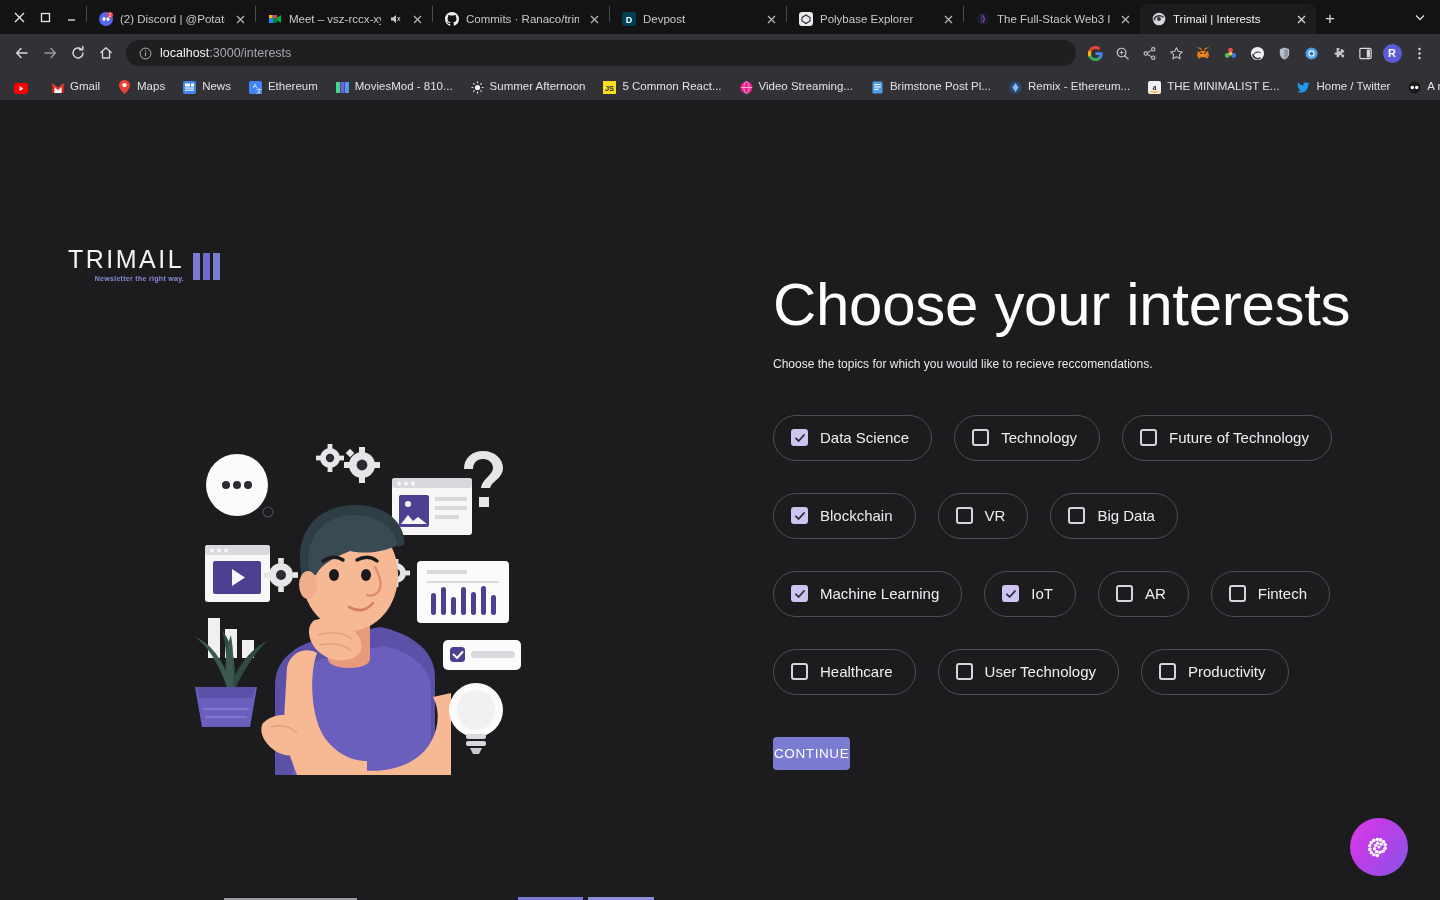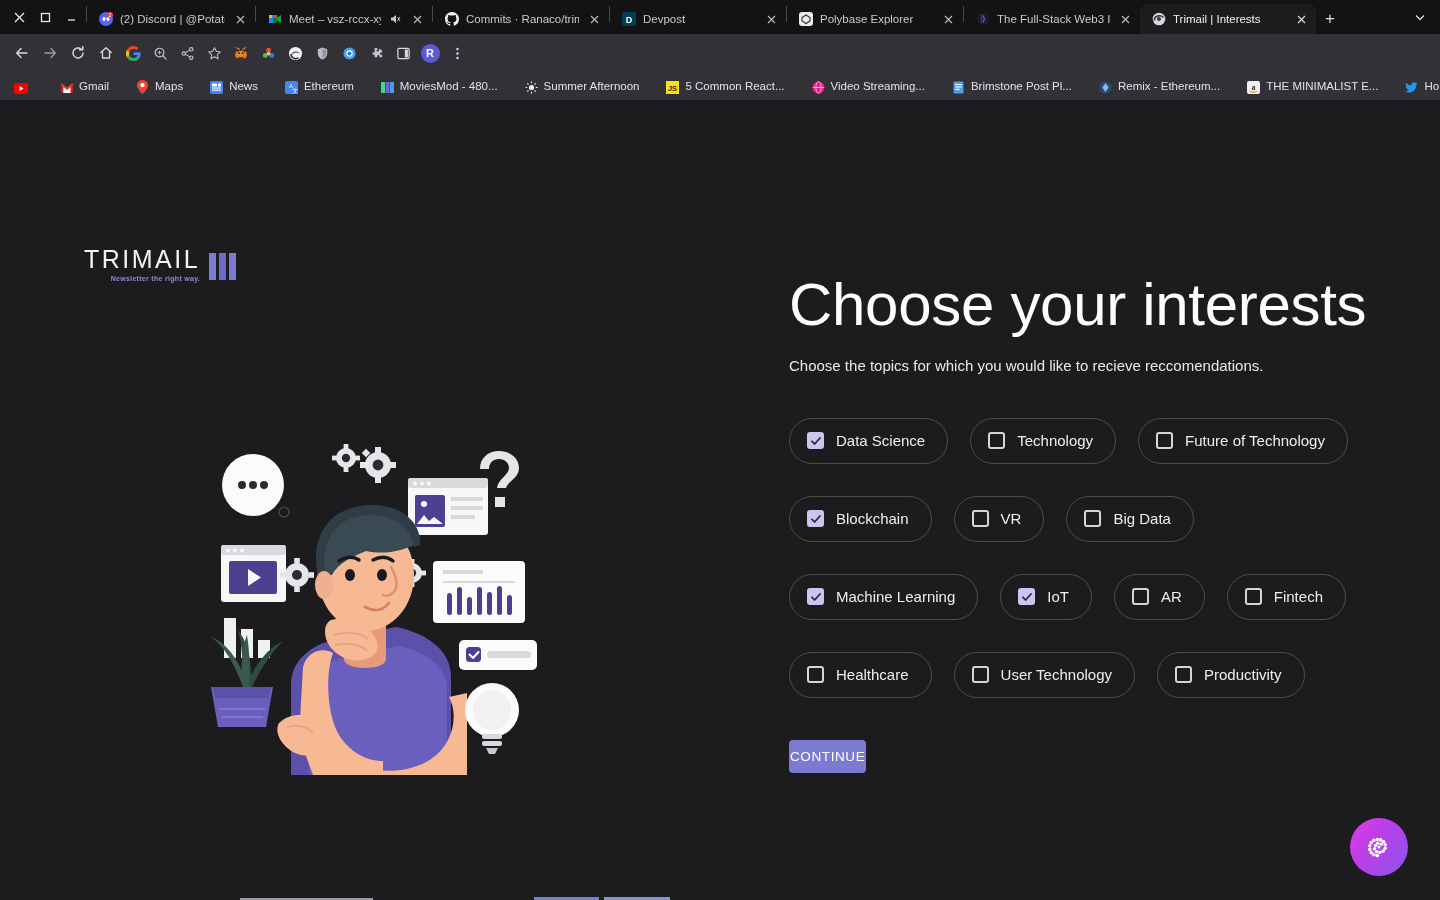--- a/index.html
+++ b/index.html
@@ -54,43 +54,43 @@
   }
   .omnibox .infoi { width:14px;height:14px;flex:0 0 14px; color:#b4b4b8; font-size:11px; display:flex;align-items:center;justify-content:center;}
   .url-host { color:#f2f2f4; }
   .url-path { color:#a8a8ac; }
   .tb-right { display:flex; align-items:center; gap:1px; }
   .ext { width:26px;height:26px;display:flex;align-items:center;justify-content:center; }
   .avatar-r { width:19px;height:19px;border-radius:50%;background:#5b5bd6;color:#fff;font-size:11px;
     display:flex;align-items:center;justify-content:center;font-weight:bold;}
 
   .bookmarks {
-    height: 28px; background: #323236; display:flex; align-items:center; gap:12px;
+    height: 28px; background: #323236; display:flex; align-items:center; gap:3px;
     padding: 0 6px; flex: 0 0 28px; font-size: 11.5px; color:#e3e3e6; overflow:hidden;
   }
   .bm { display:flex; align-items:center; gap:5px; padding: 3px 7px; border-radius:4px; white-space:nowrap; flex:0 0 auto;}
   .bm .bmicon { width:15px; height:15px; flex:0 0 15px; display:flex;align-items:flex-end;justify-content:center; font-size:11px;}
 
   
-  .viewport { flex: 1 1 auto; background: #1c1c1f; position: relative; overflow: hidden; margin-left: 16px; }
+  .viewport { flex: 1 1 auto; background: #1c1c1f; position: relative; overflow: hidden; }
 
   .logo { position:absolute; left:68px; top:147px; display:flex; align-items:flex-end; gap:9px; }
   .logo-text { display:flex; flex-direction:column; }
   .logo-word { font-size:25px; letter-spacing:2.5px; color:#f4f4f6; font-weight:400; line-height:1; font-family:"Liberation Sans", sans-serif;}
   .logo-tag { font-size:7px; color:#8b8bd8; letter-spacing:.3px; margin-top:3px; text-align:right; font-weight:bold;}
   .logo-bars { display:flex; gap:3px; align-items:flex-end; padding-bottom:2px;}
   .logo-bars i { display:block; width:7px; height:27px; background:#7b7bd1; }
   .logo-bars i:nth-child(2){ background:#6d6dc9; }
   .logo-bars i:nth-child(3){ background:#7b7bd1; }
 
   .illustration { position:absolute; left:185px; top:335px; width:350px; height:340px; }
 
   .content { position:absolute; left:773px; top:170px; width:620px; }
   h1.title { font-size:60px; font-weight:400; color:#fdfdfd; letter-spacing:-0.3px; line-height:1.18; }
-  .subtitle { margin-top:16px; font-size:15px; color:#e9e9ec; }
+  .subtitle { margin-top:16px; font-size:12px; color:#e9e9ec; }
 
   .chips { margin-top:44px; display:flex; flex-wrap:wrap; gap:32px 22px; width:600px; }
   .chip {
     display:flex; align-items:center; gap:12px;
     height:46px; padding: 0 22px 0 17px;
     border:1px solid #4d4d52; border-radius:23px;
     color:#eeeef1; font-size:15px; background:transparent;
   }
   .cbox { width:17px; height:17px; flex:0 0 17px; border-radius:3px; border:2px solid #d6d6da;
           background:transparent; display:flex; align-items:center; justify-content:center; }
@@ -292,20 +292,30 @@
           <path d="M13 8 A5 5 0 1 1 11.3 4.2" stroke="#dadadd" stroke-width="1.4" fill="none" stroke-linecap="round"></path>
           <path d="M12.8 1.5 L12.8 4.8 L9.5 4.8" stroke="#dadadd" stroke-width="1.4" fill="none" stroke-linecap="round" stroke-linejoin="round"></path>
         </svg>
     </div>
     <div class="tbtn">
       <svg width="16" height="16" viewBox="0 0 16 16">
           <path d="M2.8 7.5 L8 2.8 L13.2 7.5 M4.5 7 V13 H11.5 V7" stroke="#dadadd" stroke-width="1.3" fill="none" stroke-linecap="round" stroke-linejoin="round"></path>
         </svg>
     </div>
 
+    <div class="omnibox">
+      <span class="infoi">
+        <svg width="13" height="13" viewBox="0 0 13 13">
+            <circle cx="6.5" cy="6.5" r="5.4" stroke="#b4b4b8" stroke-width="1" fill="none"></circle>
+            <path d="M6.5 5.6 V9.2" stroke="#b4b4b8" stroke-width="1.1"></path>
+            <circle cx="6.5" cy="3.9" r="0.7" fill="#b4b4b8"></circle>
+          </svg>
+      </span>
+      <span><span class="url-host">localhost</span><span class="url-path">:3000/interests</span></span>
+    </div>
 
     <div class="tb-right">
       <div class="ext">
         <svg width="15" height="15" viewBox="0 0 16 16">
             <path fill="#4285f4" d="M15.6 8.2c0-.6-.05-1.1-.15-1.6H8v3.1h4.3a3.7 3.7 0 0 1-1.6 2.4v2h2.6c1.5-1.4 2.3-3.4 2.3-5.9Z"></path>
             <path fill="#34a853" d="M8 16c2.2 0 4-.7 5.3-2l-2.6-2c-.7.5-1.6.8-2.7.8-2.1 0-3.9-1.4-4.5-3.3H.8v2.1A8 8 0 0 0 8 16Z"></path>
             <path fill="#fbbc05" d="M3.5 9.5a4.8 4.8 0 0 1 0-3V4.4H.8a8 8 0 0 0 0 7.2l2.7-2.1Z"></path>
             <path fill="#ea4335" d="M8 3.2c1.2 0 2.2.4 3.1 1.2l2.3-2.3A8 8 0 0 0 .8 4.4l2.7 2.1C4.1 4.6 5.9 3.2 8 3.2Z"></path>
           </svg>
       </div>
@@ -447,21 +457,21 @@
       <span>Ethereum</span>
     </div>
     <div class="bm">
       <span class="bmicon">
         <svg width="13" height="13" viewBox="0 0 13 13">
             <rect x="0" y="1" width="4" height="11" fill="#3ddc84"></rect>
             <rect x="4.5" y="1" width="4" height="11" fill="#7b5be8"></rect>
             <rect x="9" y="1" width="4" height="11" fill="#4a9ee8"></rect>
           </svg>
       </span>
-      <span>MoviesMod - 480...</span>
+      <span>MoviesMod - 810...</span>
     </div>
     <div class="bm">
       <span class="bmicon">
         <svg width="13" height="13" viewBox="0 0 13 13">
             <circle cx="6.5" cy="6.5" r="2.6" fill="#f0f0f2"></circle>
             <g stroke="#f0f0f2" stroke-width="1.1">
               <path d="M6.5 0.5 V2.2 M6.5 10.8 V12.5 M0.5 6.5 H2.2 M10.8 6.5 H12.5 M2.3 2.3 L3.5 3.5 M9.5 9.5 L10.7 10.7 M10.7 2.3 L9.5 3.5 M3.5 9.5 L2.3 10.7"></path>
             </g>
           </svg>
       </span>

